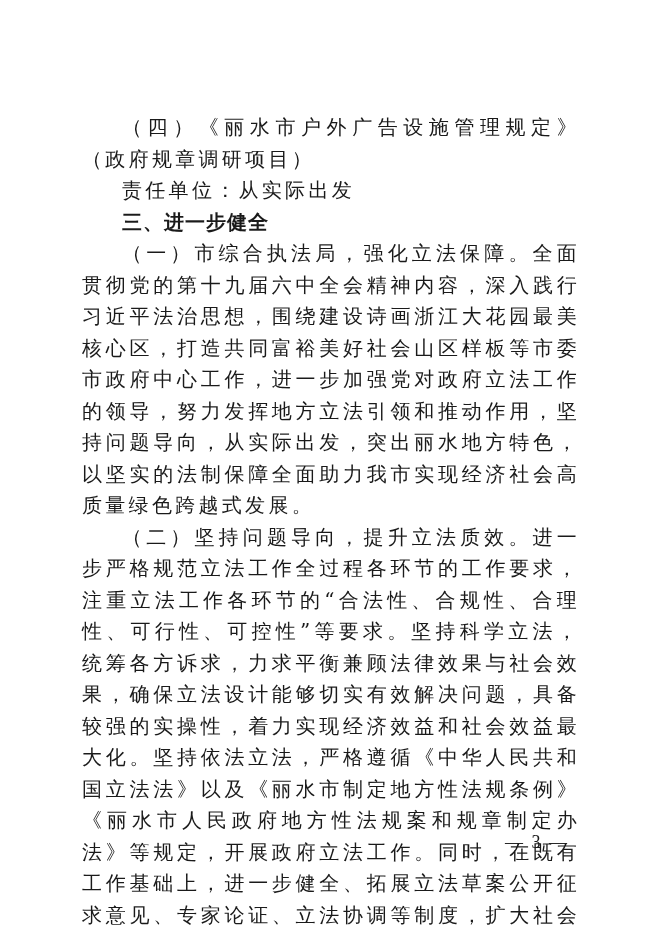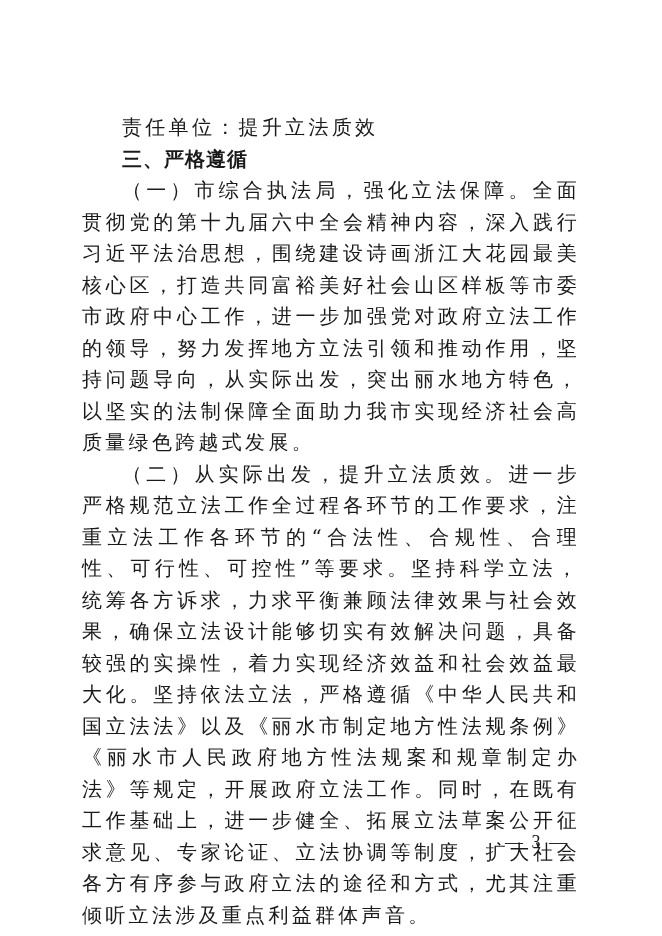--- a/index.html
+++ b/index.html
@@ -53,30 +53,31 @@
     color: #1a1a1a;
     letter-spacing: 2px;
   }
 </style>
 </head>
 <body>
 
 <div class="page">
 
 
+  <div class="para indent">（四）《丽水市户外广告设施管理规定》（政府规章调研项目）</div>
 
   <div class="line indent">
-    <span>责任单位：</span><span>提升立法质效</span>
+    <span>责任单位：</span><span>从实际出发</span>
   </div>
 
-  <div class="line indent heading">三、严格遵循</div>
+  <div class="line indent heading">三、进一步健全</div>
 
   <div class="para indent">
     <span class="lead">（一）市综合执法局，强化立法保障。</span><span>全面贯彻党的第十九届六中全会精神内容，深入践行习近平法治思想，围绕建设诗画浙江大花园最美核心区，打造共同富裕美好社会山区样板等市委市政府中心工作，进一步加强党对政府立法工作的领导，努力发挥地方立法引领和推动作用，坚持问题导向，从实际出发，突出丽水地方特色，以坚实的法制保障全面助力我市实现经济社会高质量绿色跨越式发展。</span>
   </div>
 
   <div class="para indent">
-    <span class="lead">（二）从实际出发，提升立法质效。</span><span>进一步严格规范立法工作全过程各环节的工作要求，注重立法工作各环节的“合法性、合规性、合理性、可行性、可控性”等要求。坚持科学立法，统筹各方诉求，力求平衡兼顾法律效果与社会效果，确保立法设计能够切实有效解决问题，具备较强的实操性，着力实现经济效益和社会效益最大化。坚持依法立法，严格遵循《中华人民共和国立法法》以及《丽水市制定地方性法规条例》《丽水市人民政府地方性法规案和规章制定办法》等规定，开展政府立法工作。同时，在既有工作基础上，进一步健全、拓展立法草案公开征求意见、专家论证、立法协调等制度，扩大社会各方有序参与政府立法的途径和方式，尤其注重倾听立法涉及重点利益群体声音。</span>
+    <span class="lead">（二）坚持问题导向，提升立法质效。</span><span>进一步严格规范立法工作全过程各环节的工作要求，注重立法工作各环节的“合法性、合规性、合理性、可行性、可控性”等要求。坚持科学立法，统筹各方诉求，力求平衡兼顾法律效果与社会效果，确保立法设计能够切实有效解决问题，具备较强的实操性，着力实现经济效益和社会效益最大化。坚持依法立法，严格遵循《中华人民共和国立法法》以及《丽水市制定地方性法规条例》《丽水市人民政府地方性法规案和规章制定办法》等规定，开展政府立法工作。同时，在既有工作基础上，进一步健全、拓展立法草案公开征求意见、专家论证、立法协调等制度，扩大社会各方有序参与政府立法的途径和方式，尤其注重倾听立法涉及重点利益群体声音。</span>
   </div>
 
 </div>
 
 <div class="page-number">— 3 —</div>
 
 </body></html>

